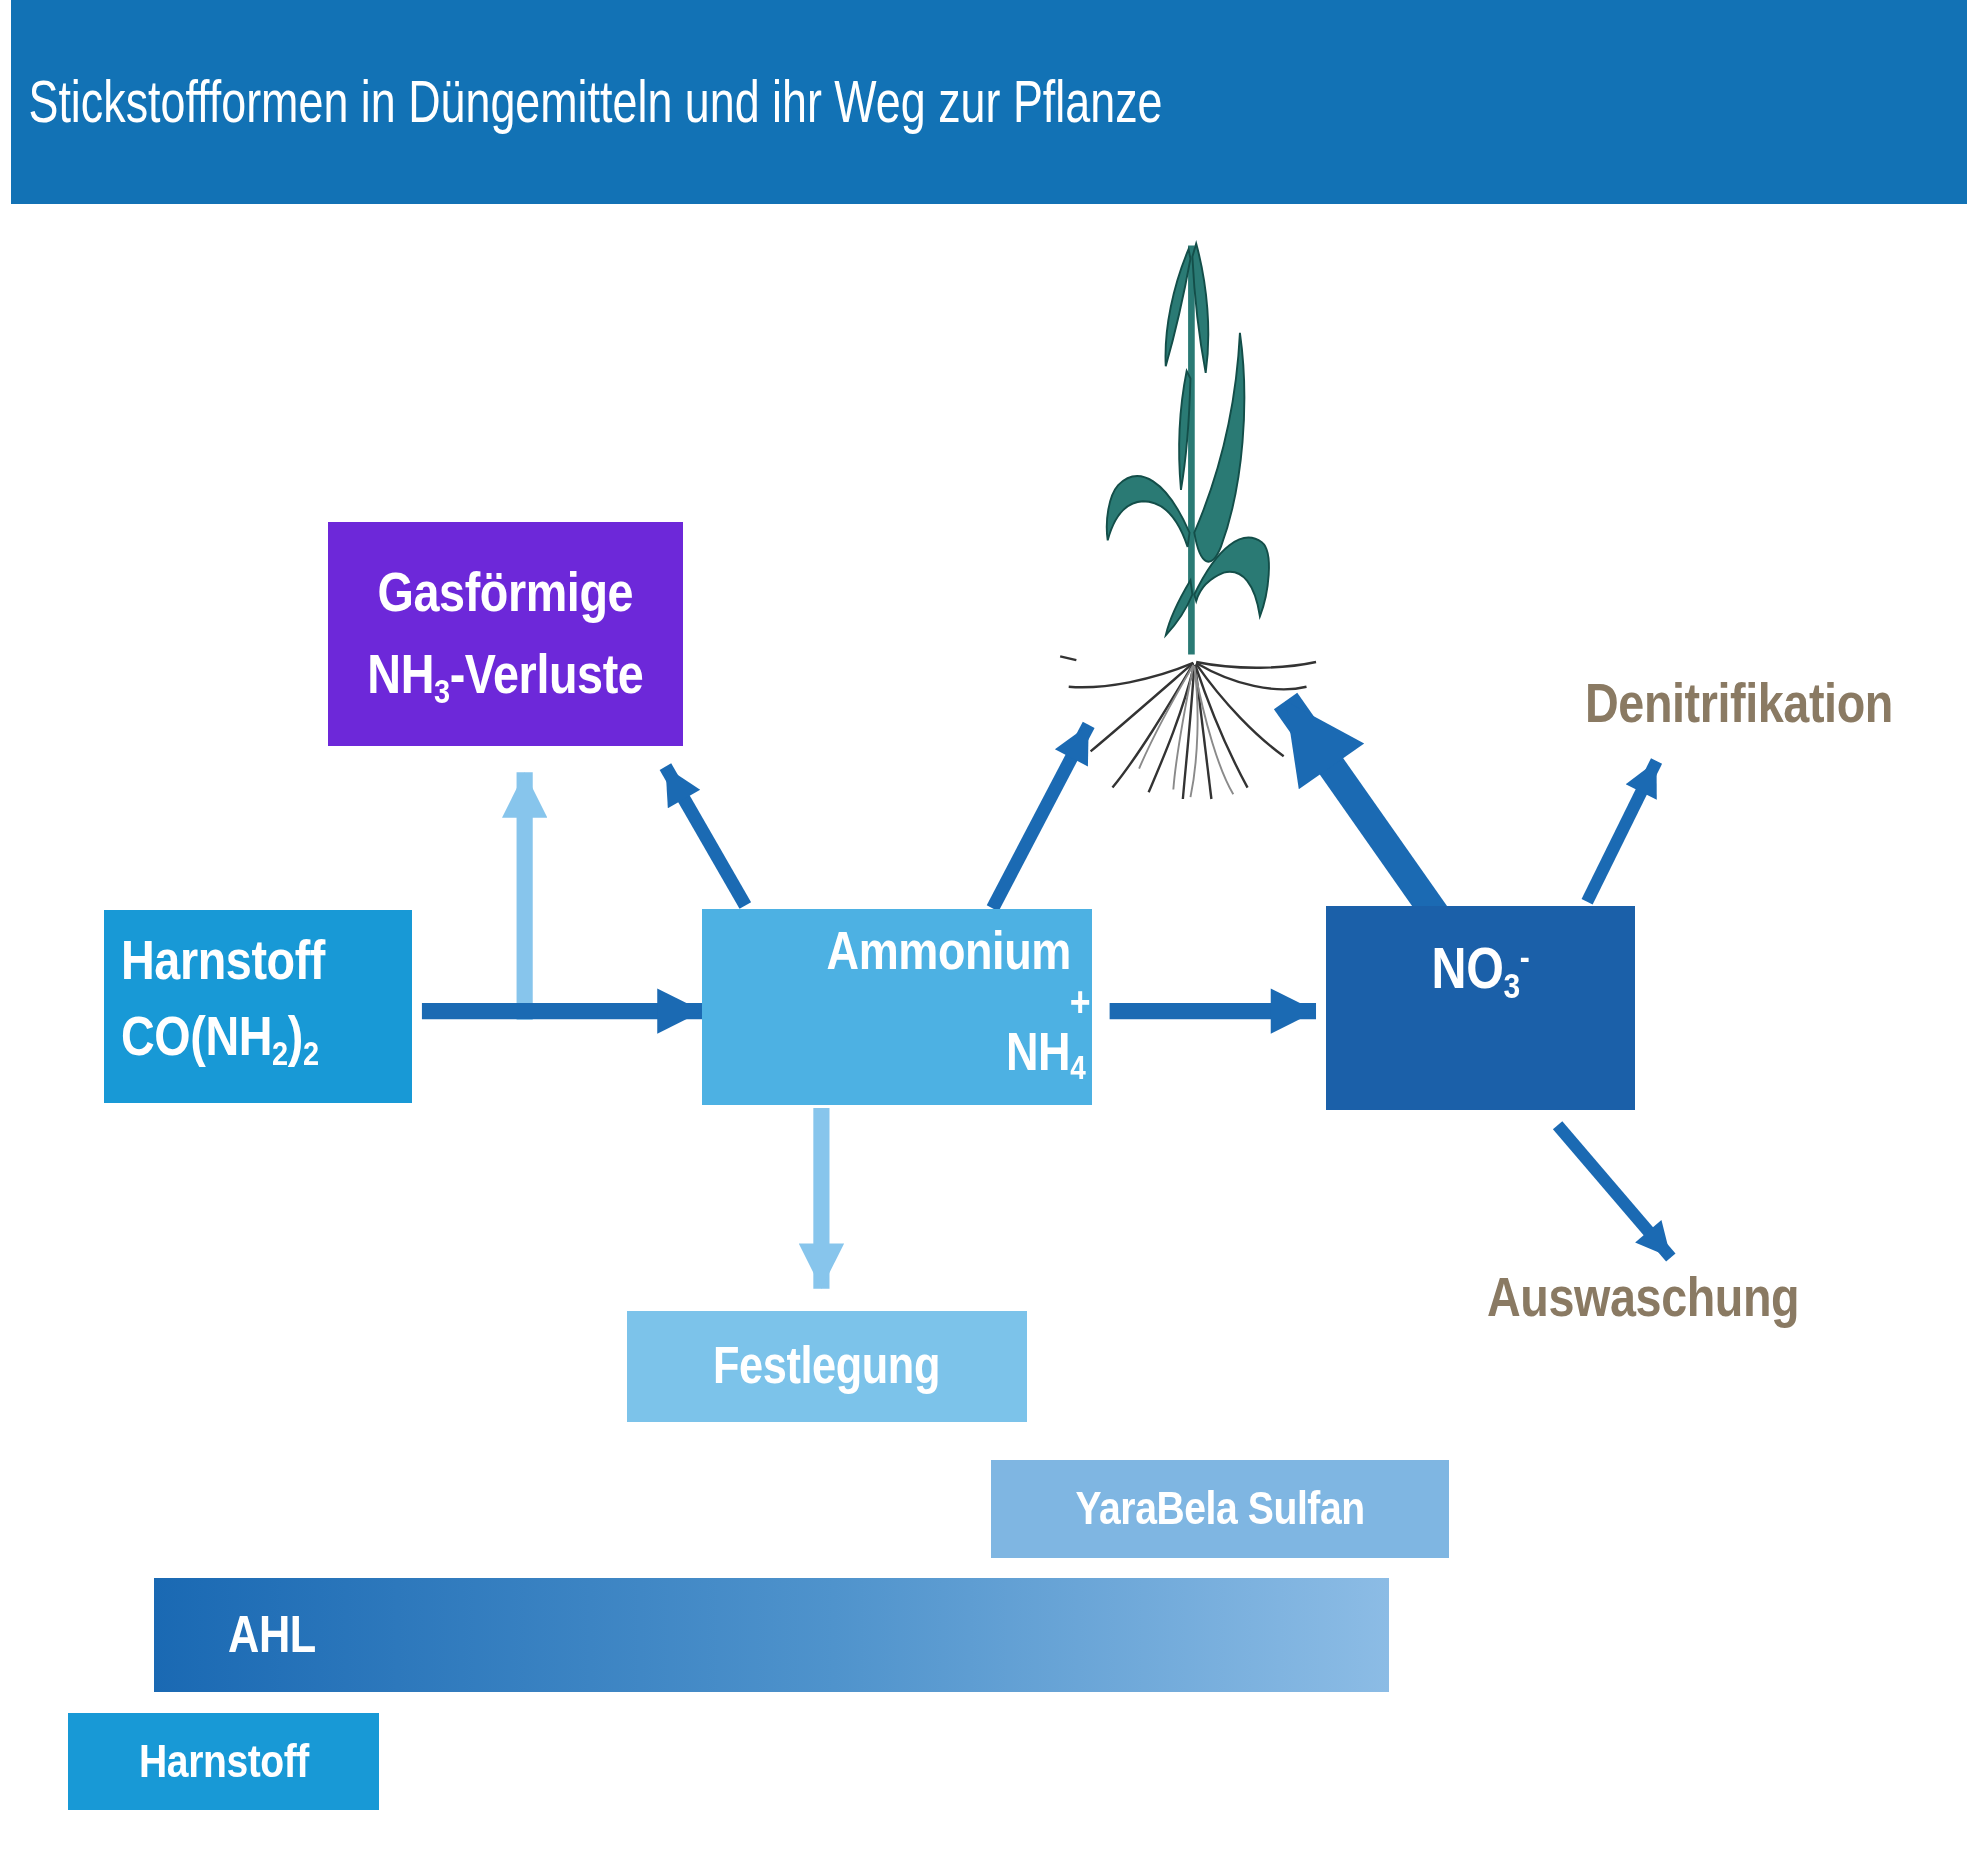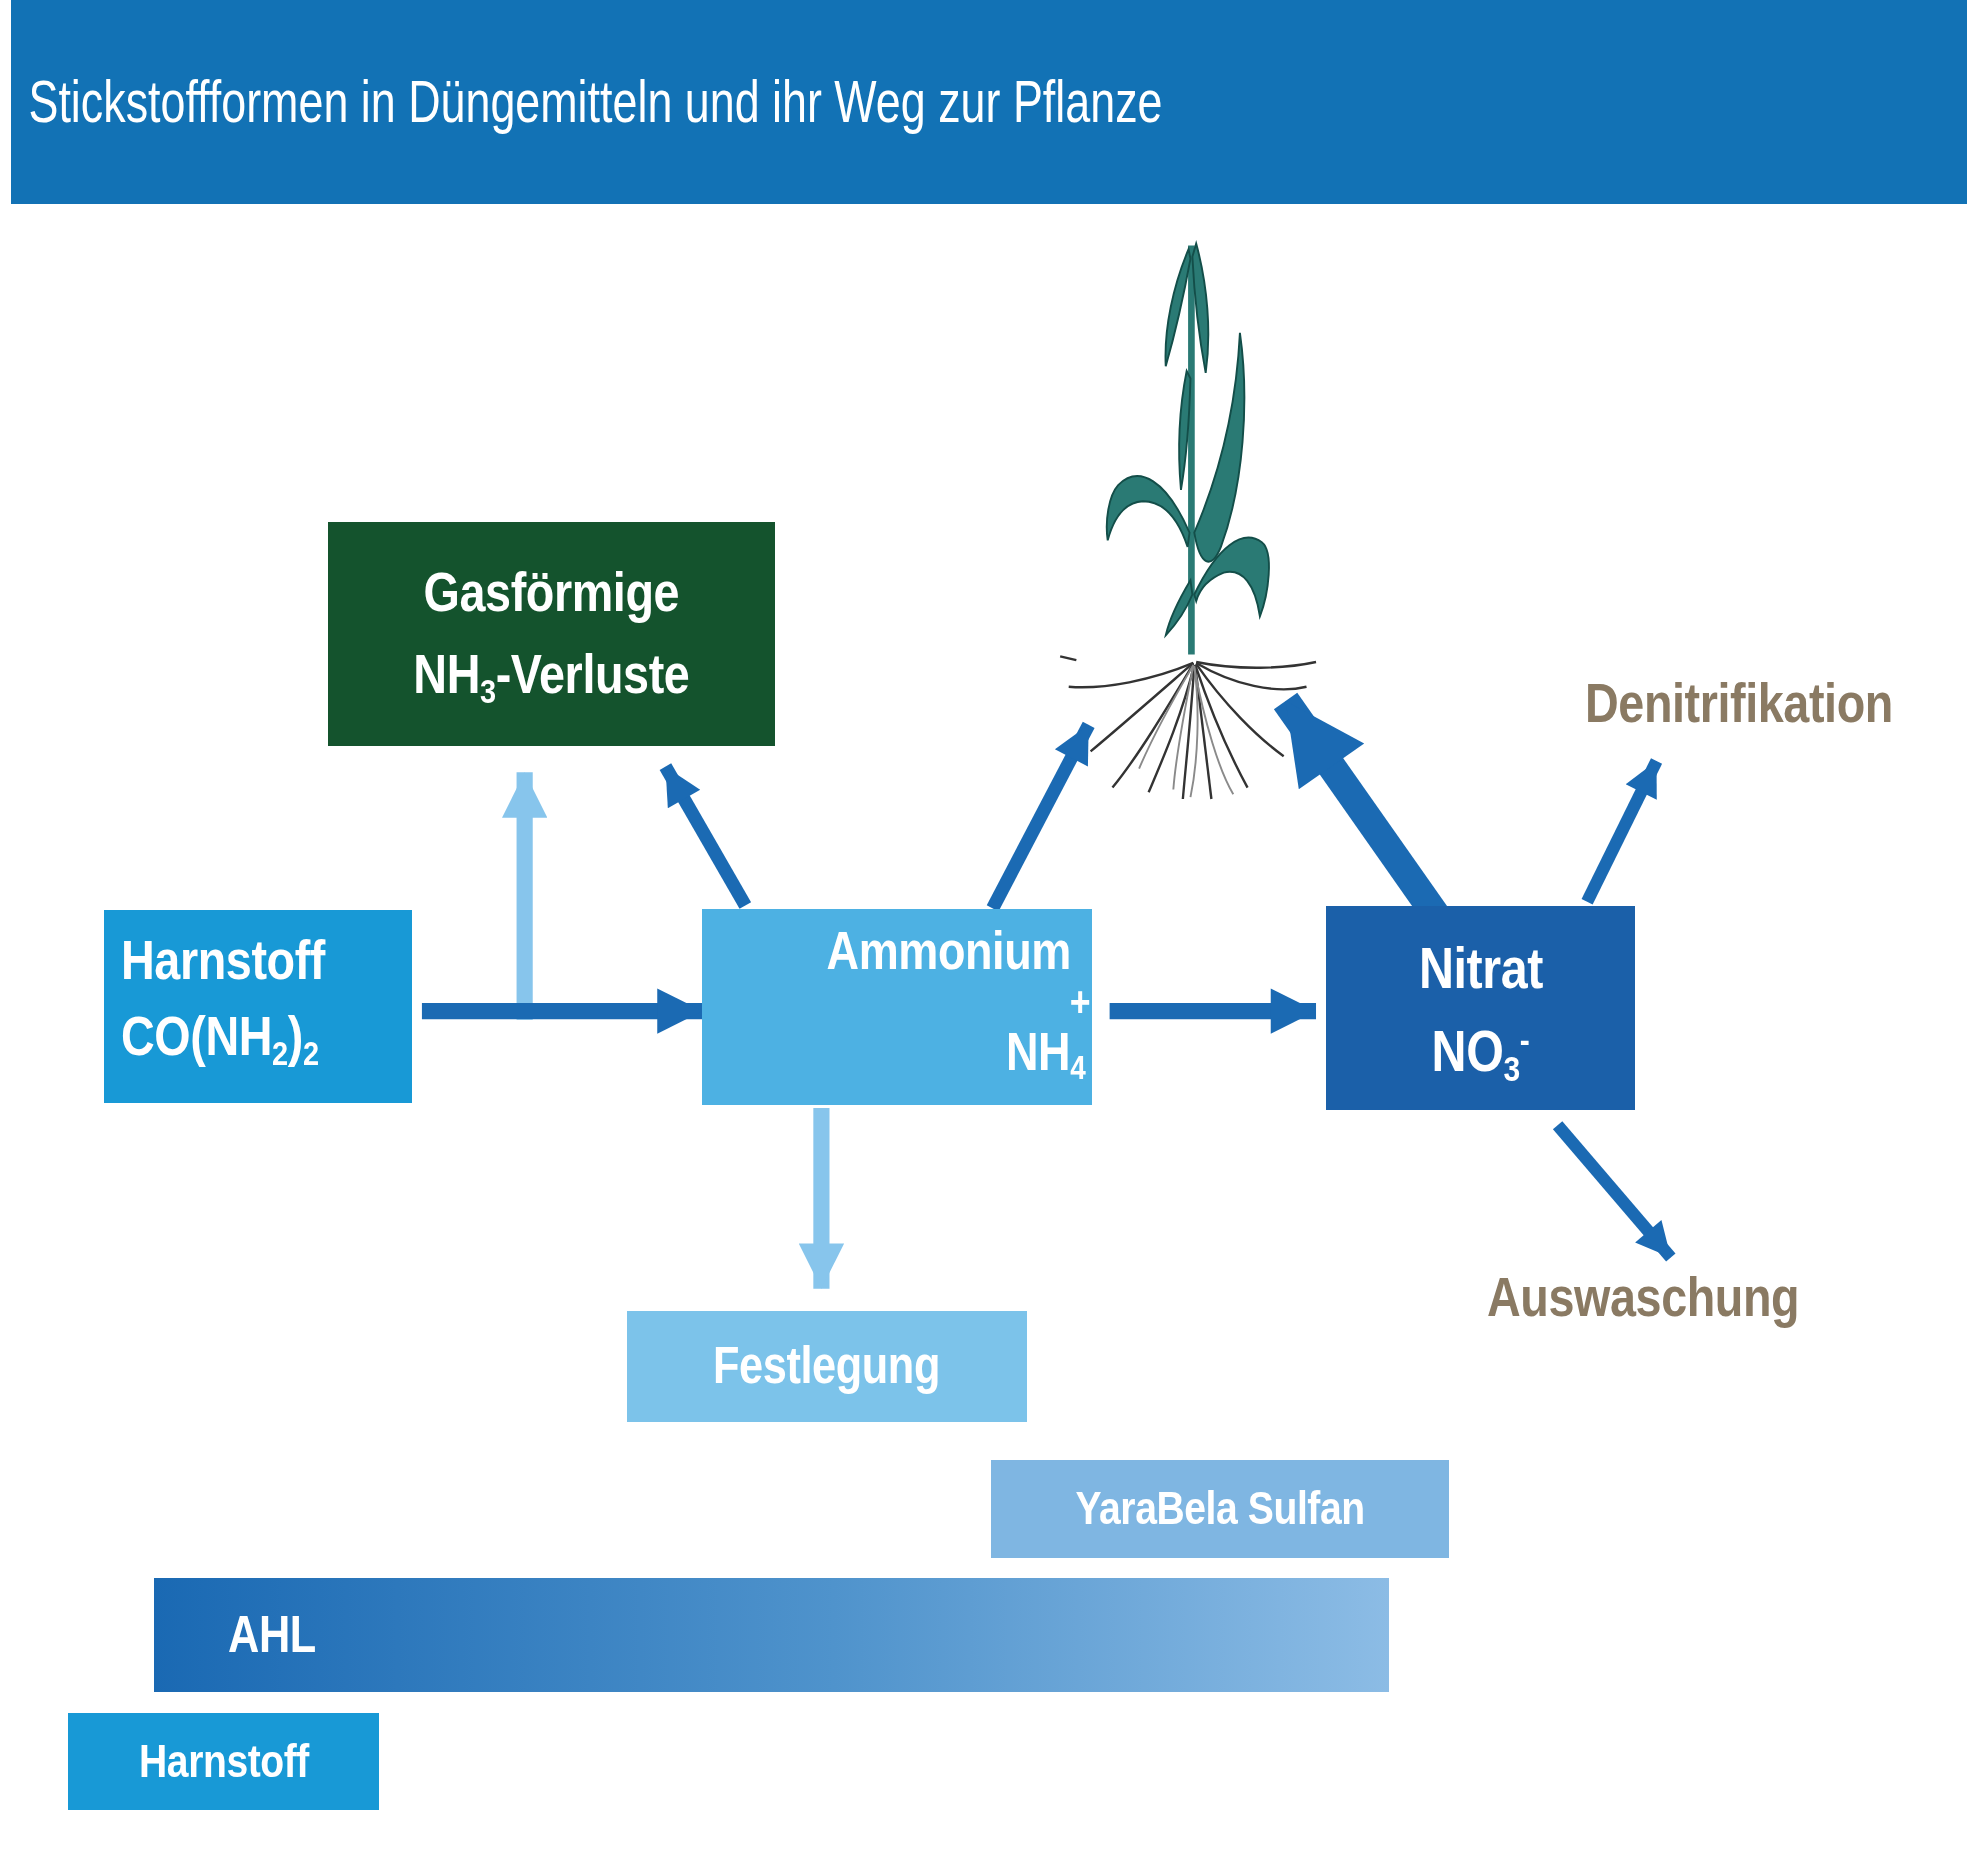--- a/index.html
+++ b/index.html
@@ -31,21 +31,21 @@
   .sqz.left { transform-origin:left center; }
   .sub { font-size:0.62em; vertical-align:-0.28em; }
   .sup { font-size:0.62em; vertical-align:0.55em; }
 
   .bx-harnstoff-top {
     left:93px; top:910px; width:308px; height:193px; background:#1899d6;
     font-size:55px; padding-top:13.3px; box-sizing:border-box; padding-left:17px;
     text-align:left; line-height:1.38;
   }
   .bx-gasfoermige {
-    left:317px; top:522px; width:447px; height:224px; background:#14532d;
+    left:317px; top:522px; width:355px; height:224px; background:#6d28d9;
     font-size:55px; text-align:center; padding-top:28.5px; box-sizing:border-box;
     line-height:1.5;
   }
   .bx-ammonium {
     left:691px; top:909px; width:390px; height:196px; background:#4db1e3;
     font-size:53px; text-align:right; padding-top:13.3px; box-sizing:border-box;
     line-height:1.1;
   }
   .bx-ammonium .plus { font-size:42px; line-height:1.0; }
   .bx-nitrat {
@@ -160,21 +160,20 @@
     <span class="bx-line"><span class="sqz"><span>NH</span><span class="sub">3</span><span>-Verluste</span></span></span>
   </div>
 
   <div class="bx bx-ammonium">
     <span class="bx-line"><span class="sqz">Ammonium</span></span>
     <span class="bx-line plus"><span class="sqz">+</span></span>
     <span class="bx-line"><span class="sqz"><span>NH</span><span class="sub">4</span></span></span>
   </div>
 
   <div class="bx bx-nitrat">
-    <span class="bx-line"><span class="sqz">Nitrat</span></span>
     <span class="bx-line"><span class="sqz"><span>NO</span><span class="sub">3</span><span class="sup">-</span></span></span>
   </div>
 
   <div class="bx bx-festlegung">
     <span class="sqz">Festlegung</span>
   </div>
 
   <div class="bx bx-yarabela">
     <span class="sqz">YaraBela Sulfan</span>
   </div>

